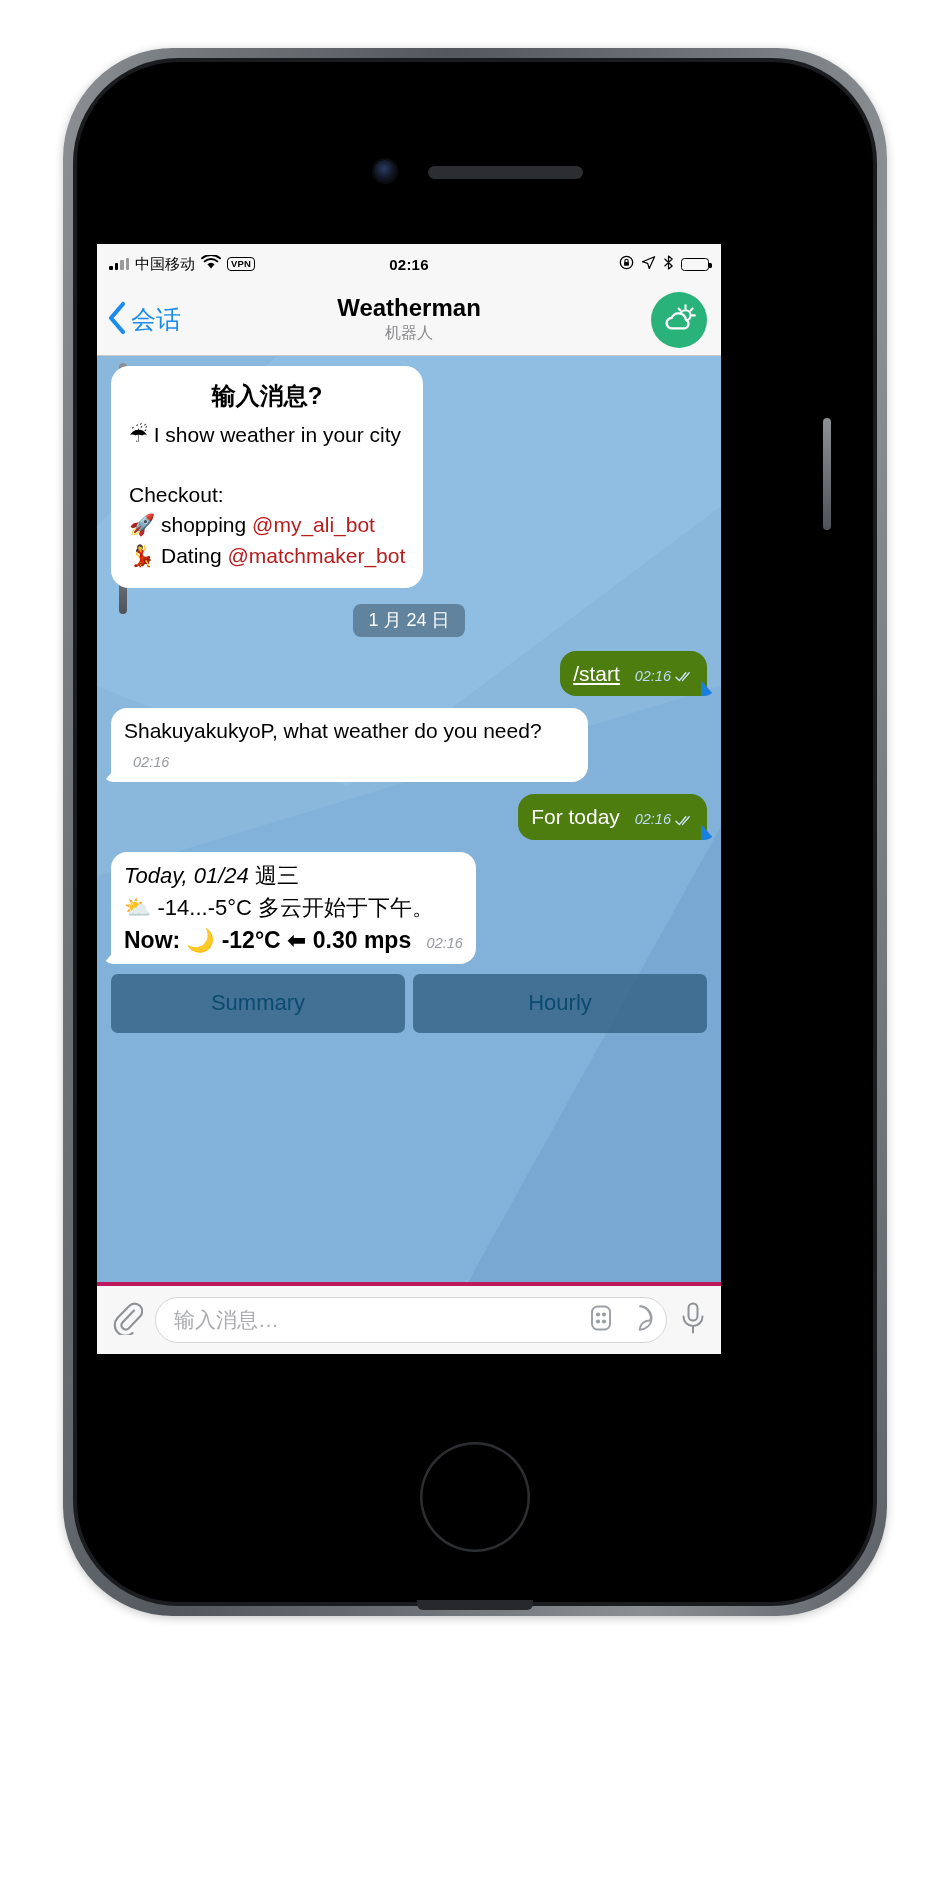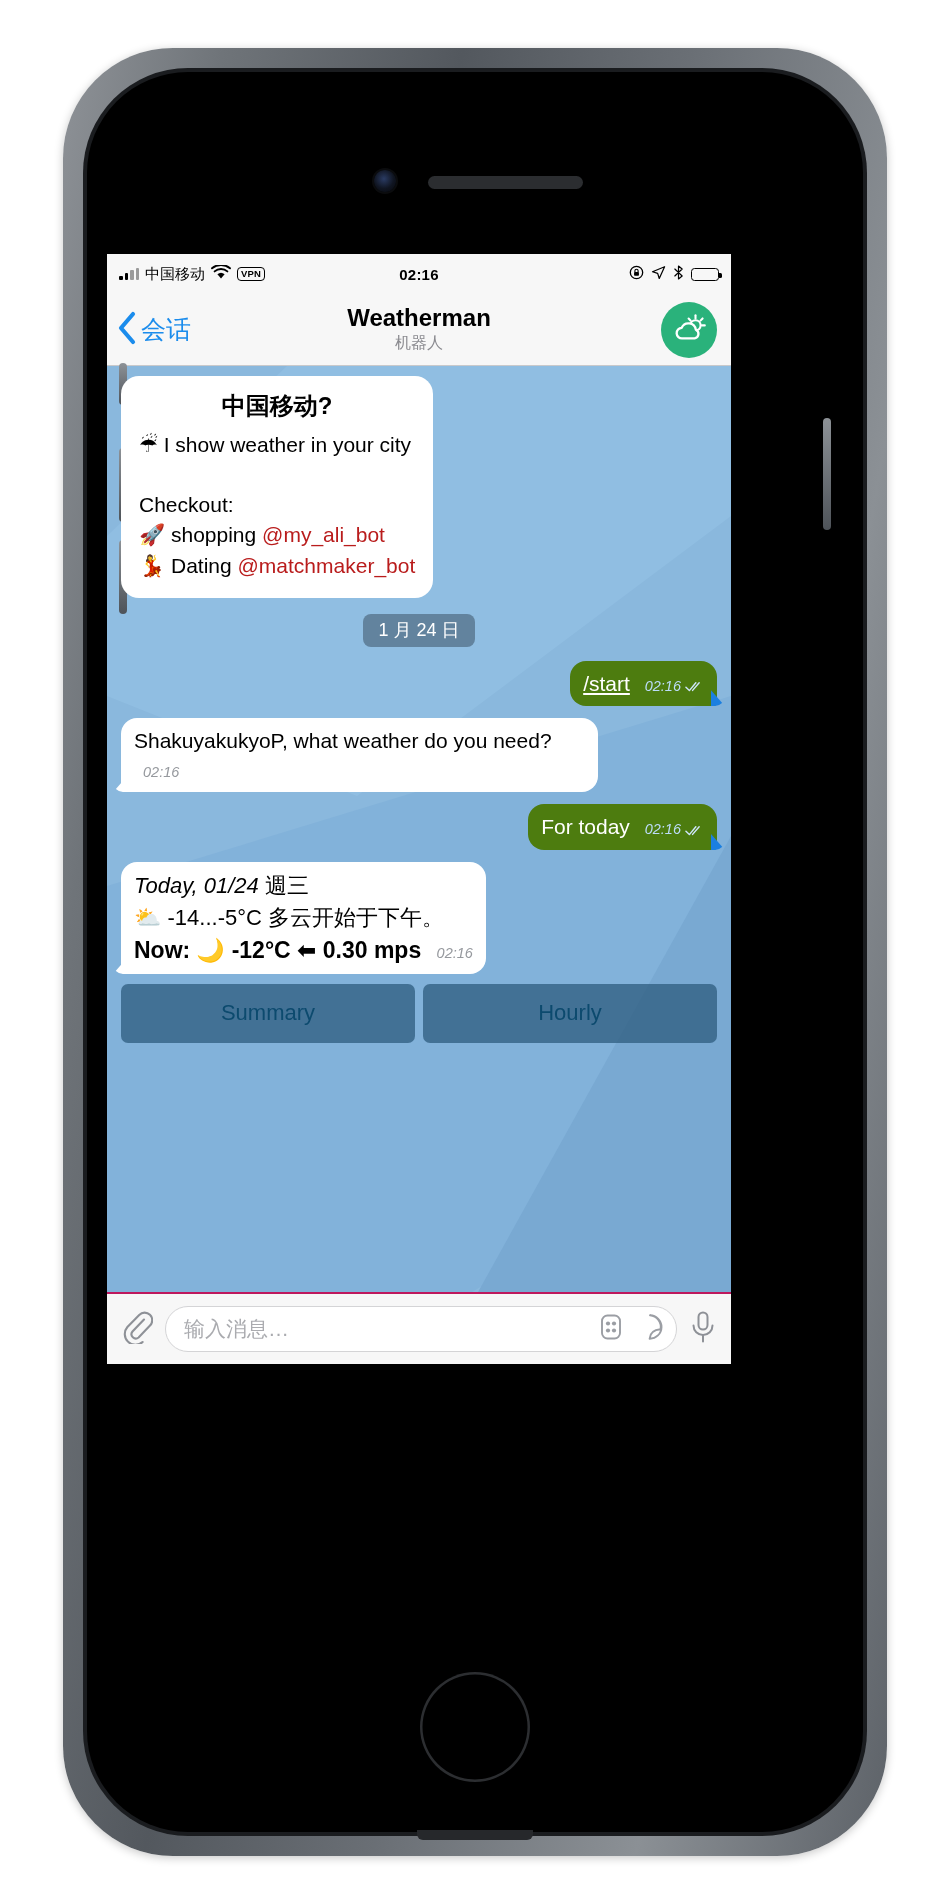--- a/index.html
+++ b/index.html
@@ -7,24 +7,24 @@
     width: 950px; height: 1893px;
     background: #ffffff;
     font-family: "Liberation Sans", "DejaVu Sans", sans-serif;
     overflow: hidden;
   }
 
   
   #phone-frame {
     position: absolute;
     left: 63px; top: 48px;
-    width: 824px; height: 1808px;
+    width: 824px; height: 1568px;
     border-radius: 110px;
     background: linear-gradient(100deg, #8e9297 0%, #6f7479 14%, #53585e 35%, #6a6f75 55%, #8b9095 78%, #5d6268 100%);
-    padding: 20px;
+    padding: 10px;
     box-shadow: 0 2px 10px rgba(0,0,0,.22);
   }
   #phone-body {
     width: 100%; height: 100%;
     border-radius: 105px;
     background: #1a1c1f;
     padding: 4px;
     position: relative;
   }
   #phone-screen-area {
@@ -194,21 +194,21 @@
   .kb-button {
     flex: 1; background: rgba(49,95,130,.78);
     color: #0c4a6e; text-align: center;
     font-size: 22px; padding: 16px 0 17px 0;
     border-radius: 7px; cursor: pointer;
   }
 
   
   #input-bar {
     flex: none; height: 72px; background: #f7f7f7;
-    border-top: 2px solid #be185d;
+    border-top: 4px solid #be185d;
     display: flex; align-items: center; gap: 12px;
     padding: 0 14px;
   }
   #text-field {
     flex: 1; height: 46px; border: 1.4px solid #d4d4d6; border-radius: 23px;
     background: #fff; display: flex; align-items: center;
     padding: 0 12px 0 18px; gap: 12px;
   }
   #placeholder { flex: 1; color: #aaabaf; font-size: 21px; }
 
@@ -314,21 +314,21 @@
 
           <svg id="wallpaper-shapes" viewBox="0 0 624 1000" preserveAspectRatio="none">
             <rect x="0" y="0" width="624" height="1000" fill="#8ab8dd"></rect>
             <polygon points="624,330 624,760 250,1000 0,1000 0,520" fill="#82b2da"></polygon>
             <polygon points="624,470 624,1000 330,1000" fill="#79a9d2"></polygon>
             <polygon points="0,170 180,0 624,0 624,150 250,430 0,330" fill="#90bee2"></polygon>
           </svg>
 
           <div class="msg-row in">
             <div class="bubble in" id="intro-bubble">
-              <div id="intro-title">中国移动?</div>
+              <div id="intro-title">输入消息?</div>
               <div class="intro-line">
                 <span class="emoji">☔</span><span> I show weather in your city</span>
               </div>
               <div class="intro-line">&nbsp;</div>
               <div class="intro-line">Checkout:</div>
               <div class="intro-line">
                 <span class="emoji">🚀</span><span> shopping </span><span class="mention">@my_ali_bot</span>
               </div>
               <div class="intro-line">
                 <span class="emoji">💃</span><span> Dating </span><span class="mention">@matchmaker_bot</span>

